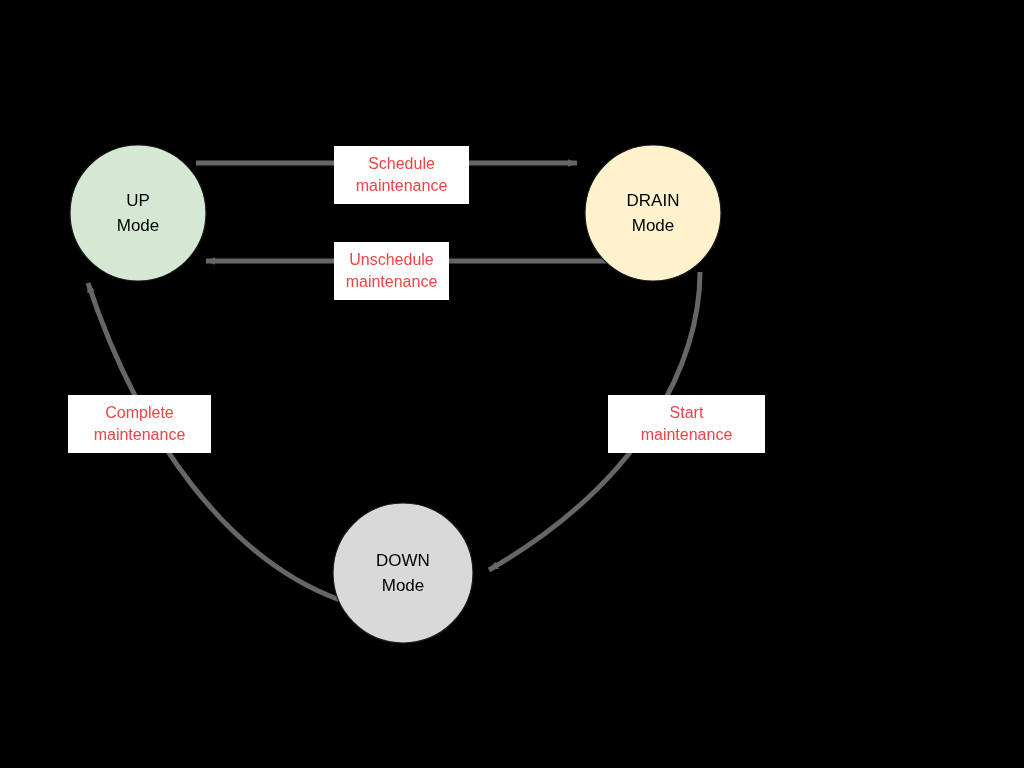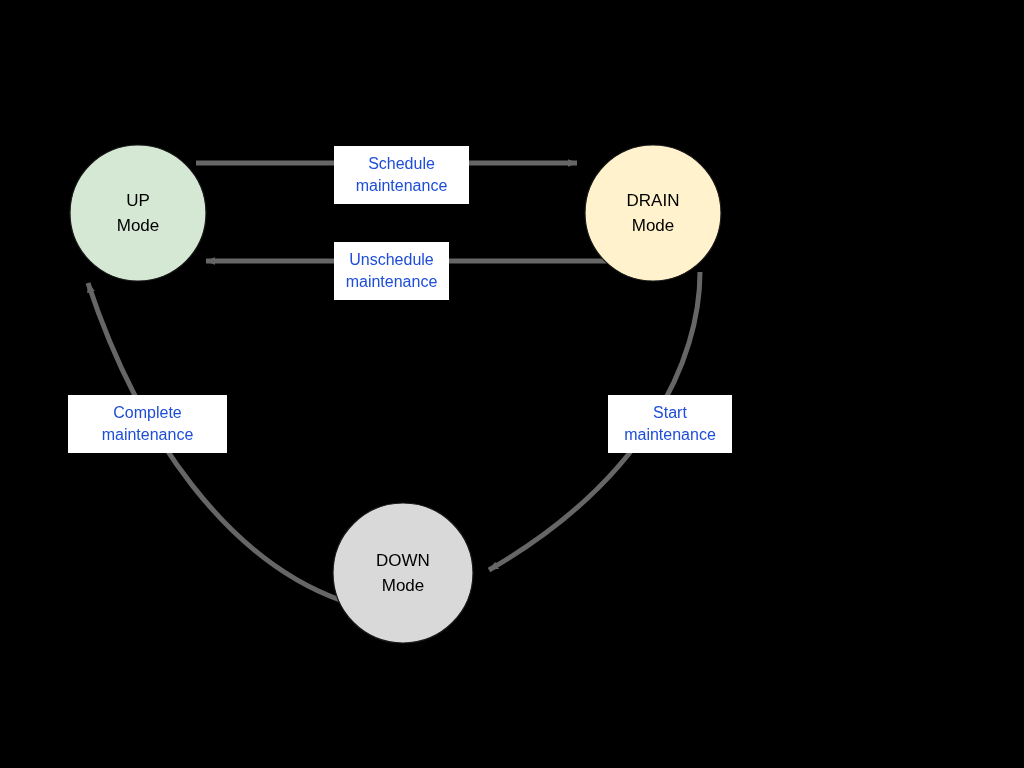--- a/index.html
+++ b/index.html
@@ -29,21 +29,21 @@
   }
   .node-label {
     font-family: "Liberation Sans", sans-serif;
     font-size: 17px;
     fill: #000000;
     text-anchor: middle;
   }
   .edge-label-box {
     position: absolute;
     background: #ffffff;
-    color: #1d4ed8;
+    color: #ef4444;
     font-family: "Liberation Sans", sans-serif;
     font-size: 16px;
     line-height: 22px;
     text-align: center;
     display: flex;
     flex-direction: column;
     align-items: center;
     justify-content: center;
     box-sizing: border-box;
     white-space: nowrap;
@@ -96,23 +96,23 @@
   <div class="edge-label-box" style="left:334px; top:146px; width:135px; height:58px;">
     <span class="edge-label-line">Schedule</span>
     <span class="edge-label-line">maintenance</span>
   </div>
 
   <div class="edge-label-box" style="left:334px; top:242px; width:115px; height:58px;">
     <span class="edge-label-line">Unschedule</span>
     <span class="edge-label-line">maintenance</span>
   </div>
 
-  <div class="edge-label-box" style="left:608px; top:395px; width:124px; height:58px;">
+  <div class="edge-label-box" style="left:608px; top:395px; width:157px; height:58px;">
     <span class="edge-label-line">Start</span>
     <span class="edge-label-line">maintenance</span>
   </div>
 
-  <div class="edge-label-box" style="left:68px; top:395px; width:159px; height:58px;text-align:right;">
+  <div class="edge-label-box" style="left:68px; top:395px; width:143px; height:58px;text-align:right;">
     <span class="edge-label-line">Complete</span>
     <span class="edge-label-line">maintenance</span>
   </div>
 
 </div>
 
 </body></html>

